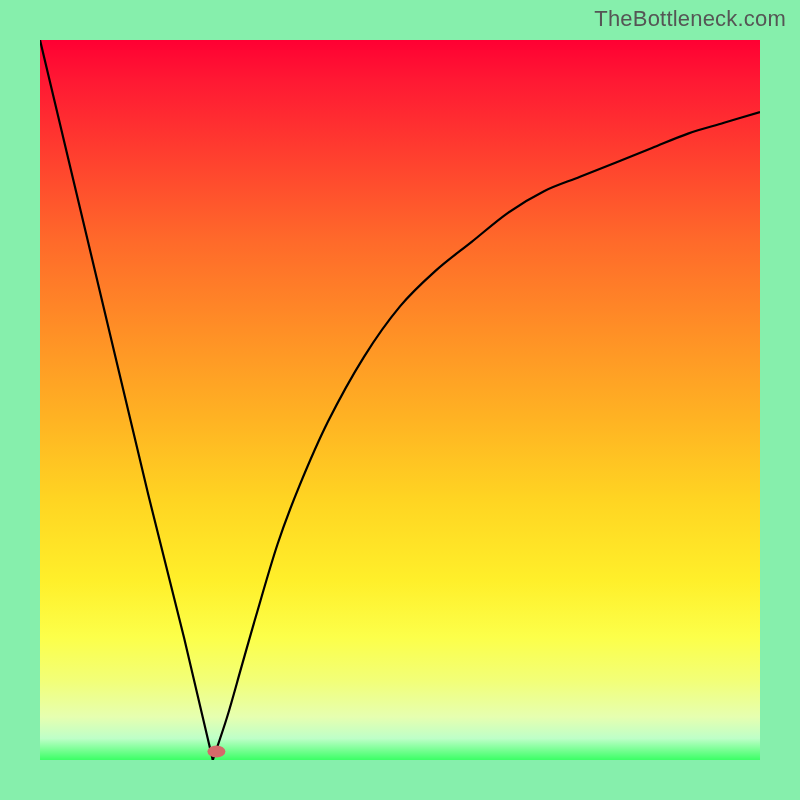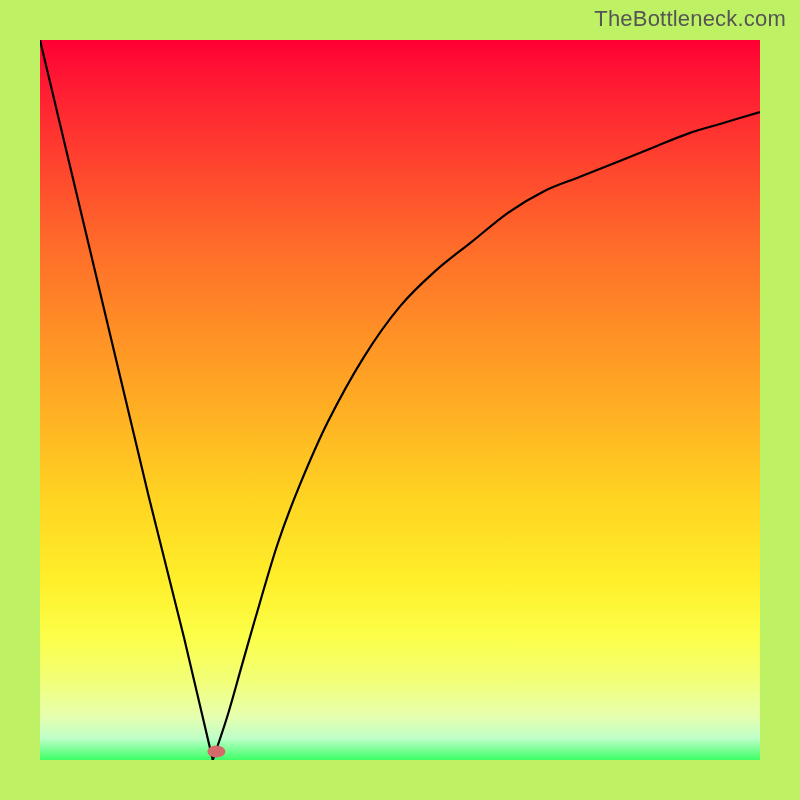--- a/index.html
+++ b/index.html
@@ -8,21 +8,21 @@
     width: 800px;
     height: 800px;
     overflow: hidden;
     background: #000;
     font-family: Arial, Helvetica, sans-serif;
   }
   .frame {
     position: relative;
     width: 800px;
     height: 800px;
-    background: #bef264;
+    background: #86efac;
   }
   .plot-area {
     position: absolute;
     left: 40px;
     top: 40px;
     width: 720px;
     height: 720px;
     overflow: hidden;
   }
   .gradient {

